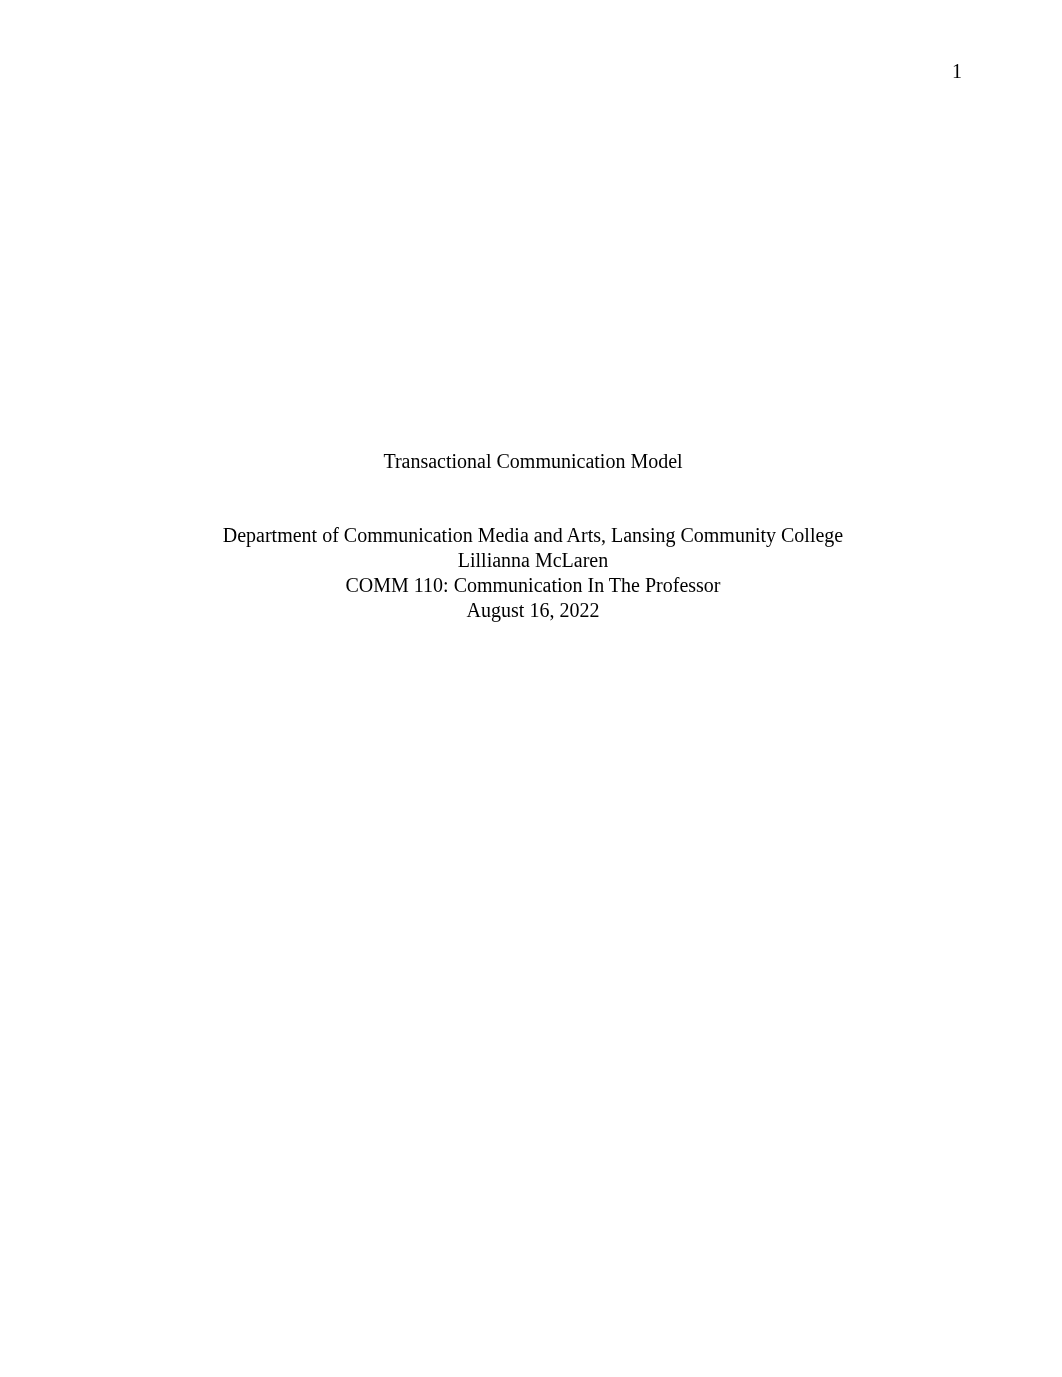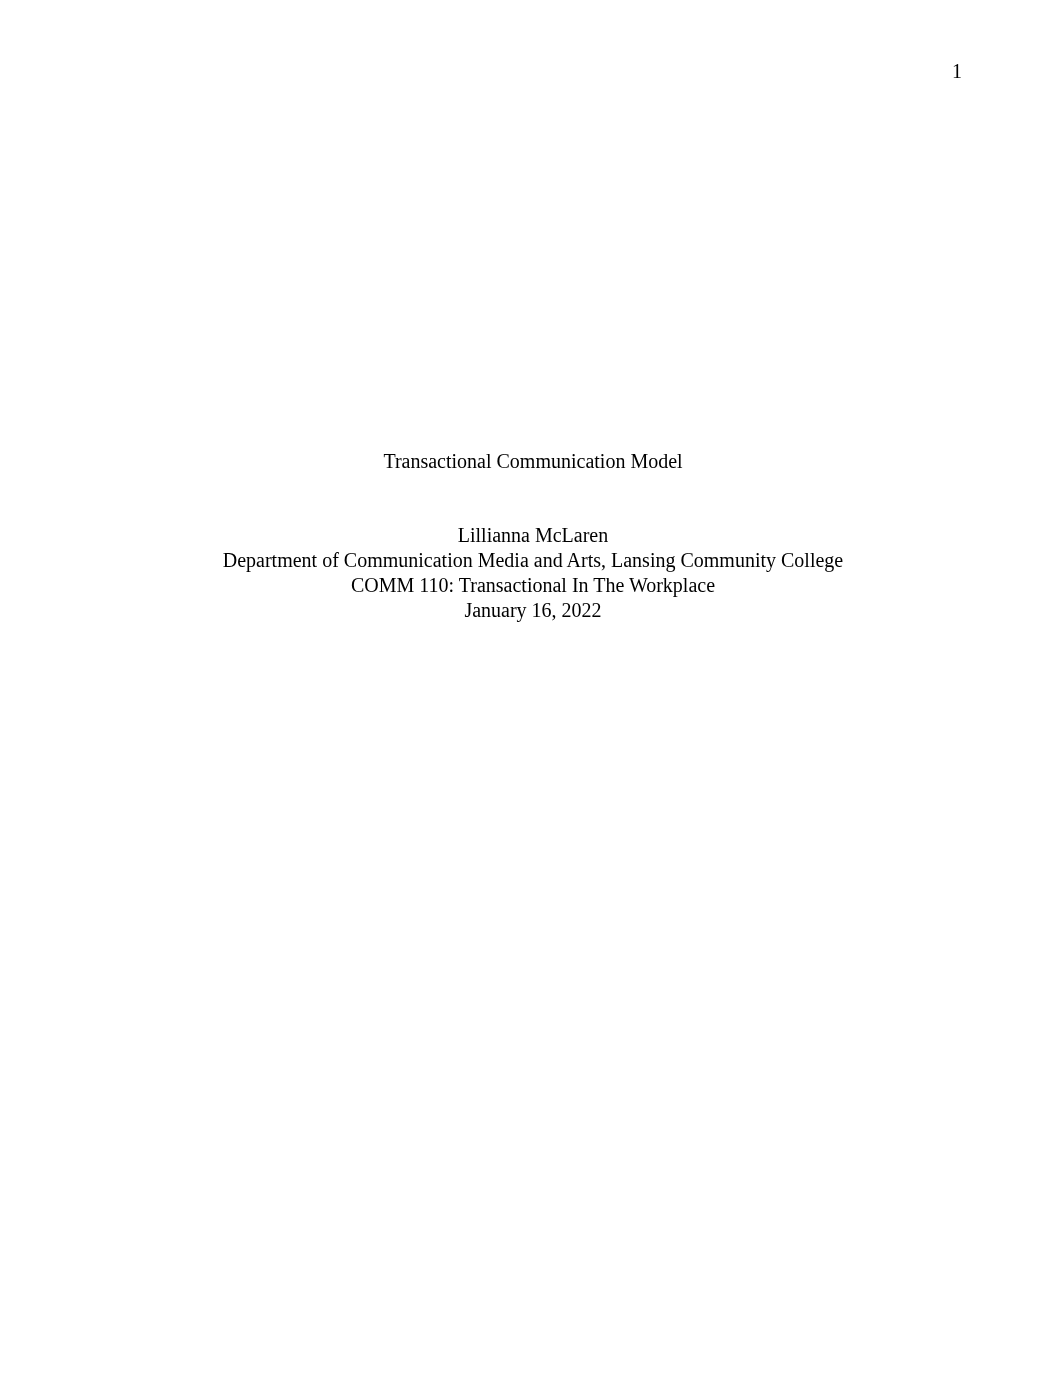--- a/index.html
+++ b/index.html
@@ -38,17 +38,17 @@
       line-height: 1.25;
     }
   </style>
 </head>
 <body>
 
 <div class="page-number">1</div>
 
 <div class="content-block">
   <div class="title">Transactional Communication Model</div>
+  <div class="author-line">Department of Communication Media and Arts, Lansing Community College</div>
   <div class="author-line">Lillianna McLaren</div>
-  <div class="author-line">Department of Communication Media and Arts, Lansing Community College</div>
-  <div class="author-line">COMM 110: Transactional In The Workplace</div>
-  <div class="author-line">January 16, 2022</div>
+  <div class="author-line">COMM 110: Communication In The Professor</div>
+  <div class="author-line">August 16, 2022</div>
 </div>
 
 </body></html>

